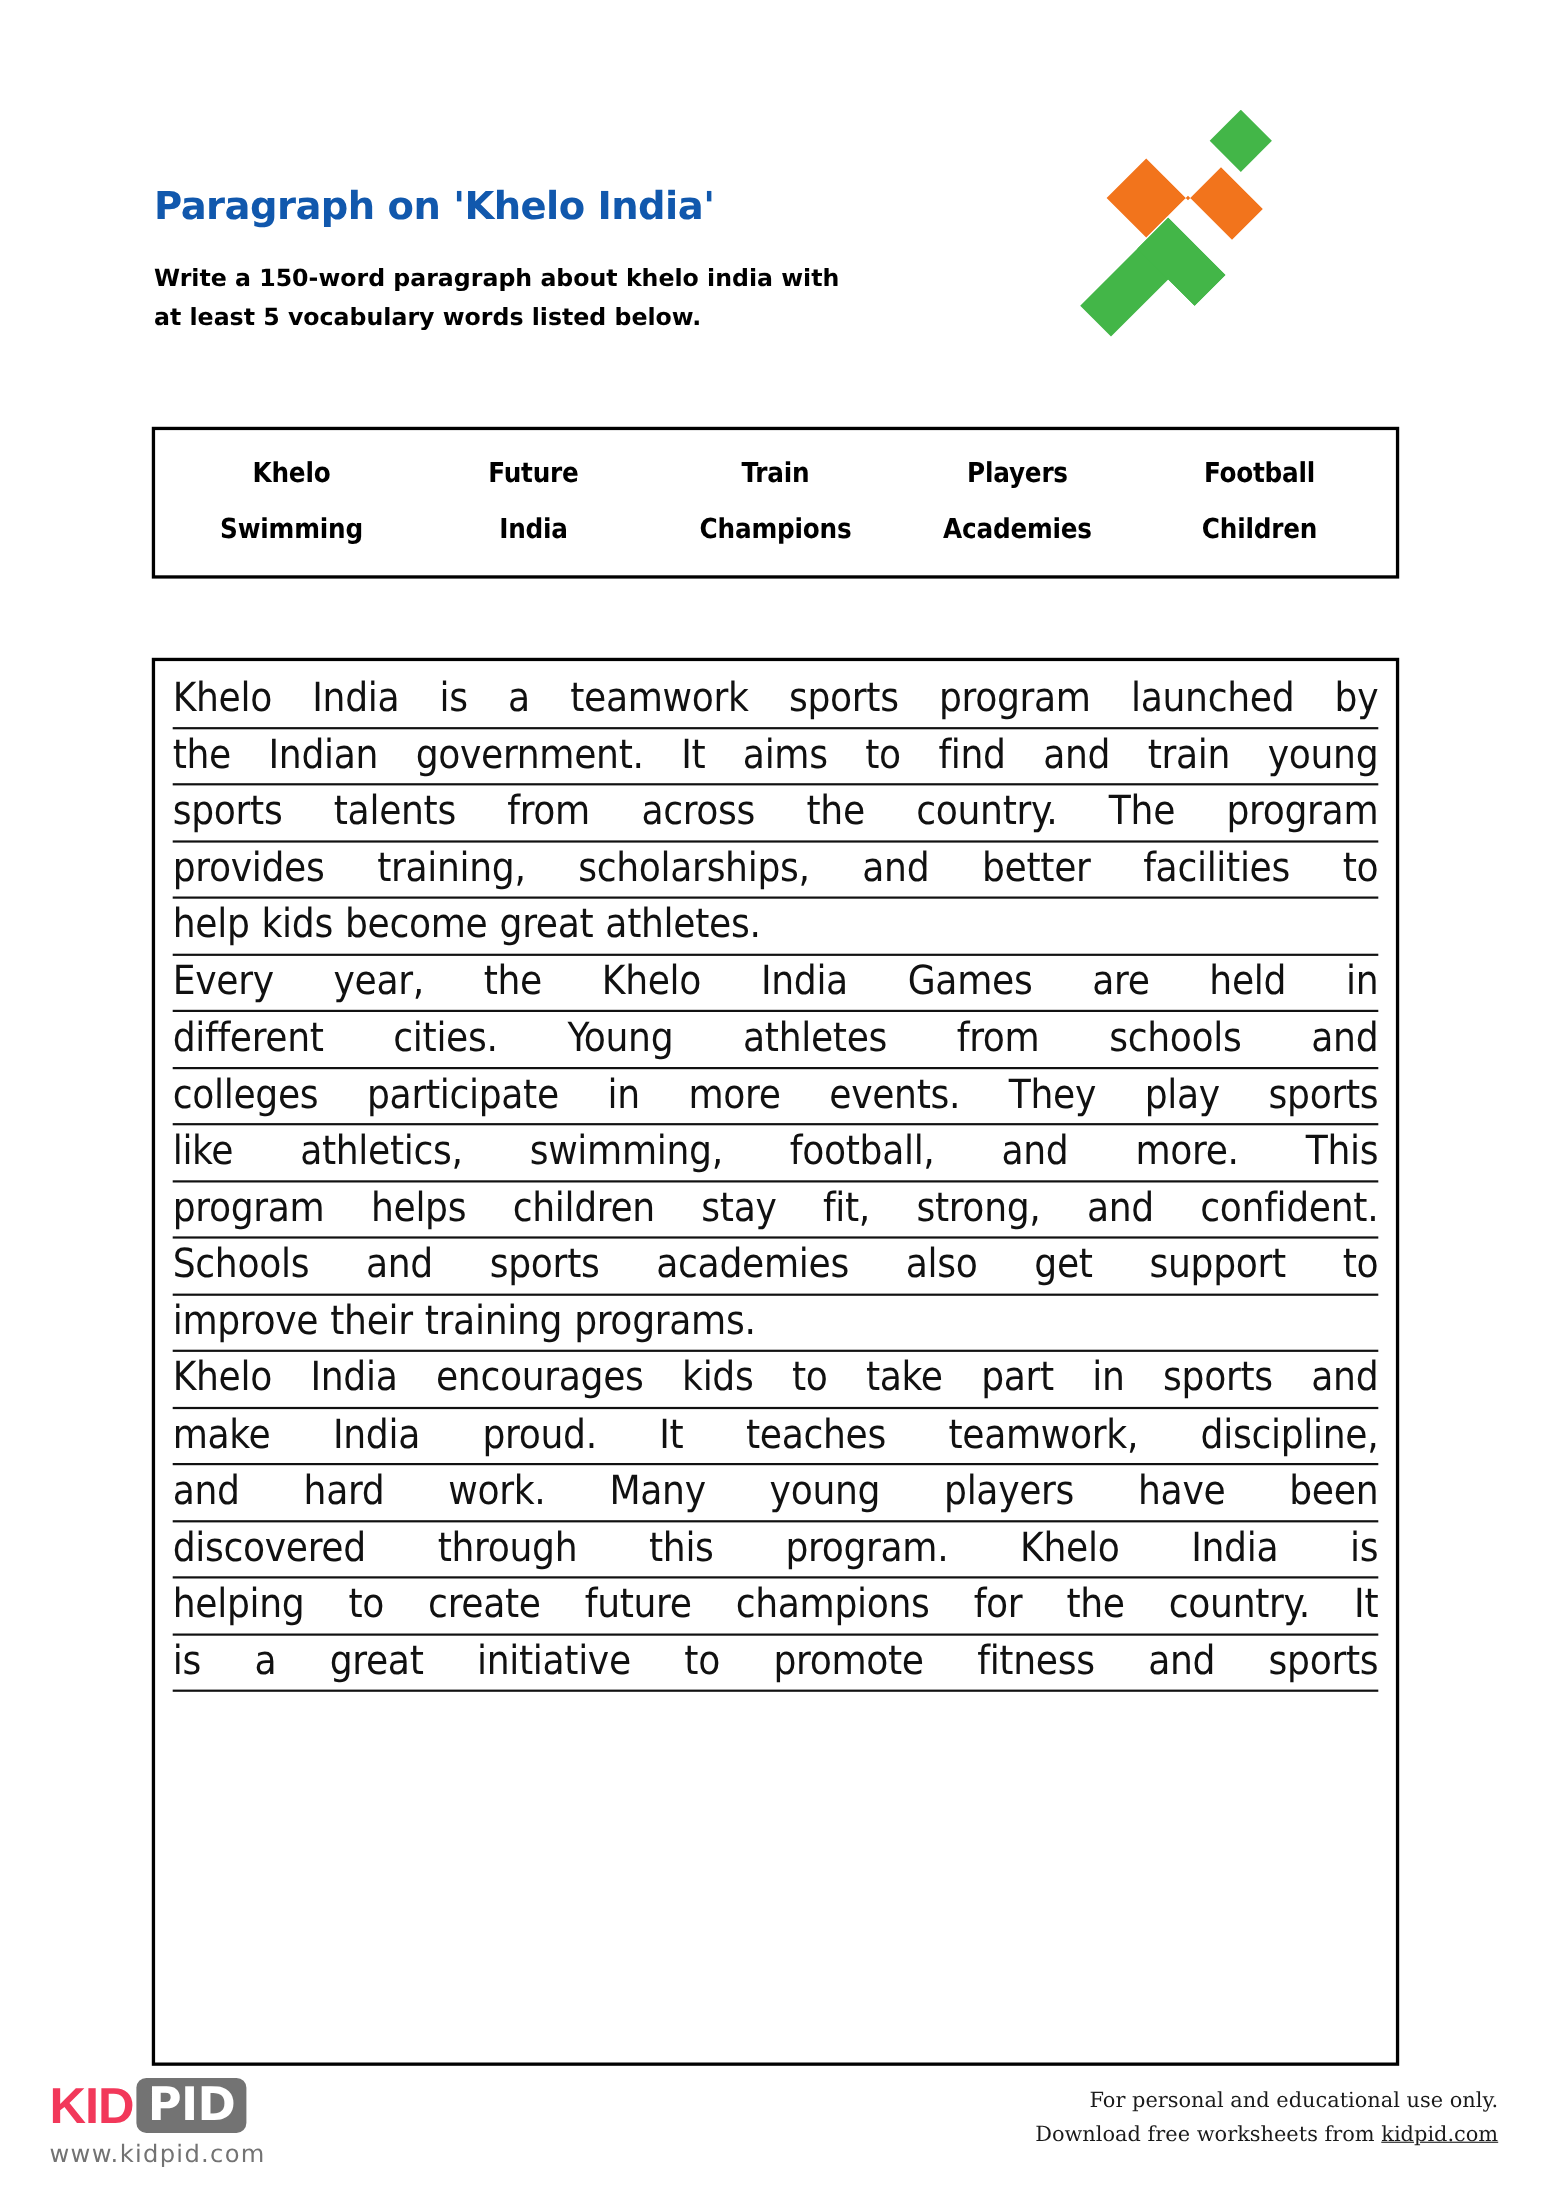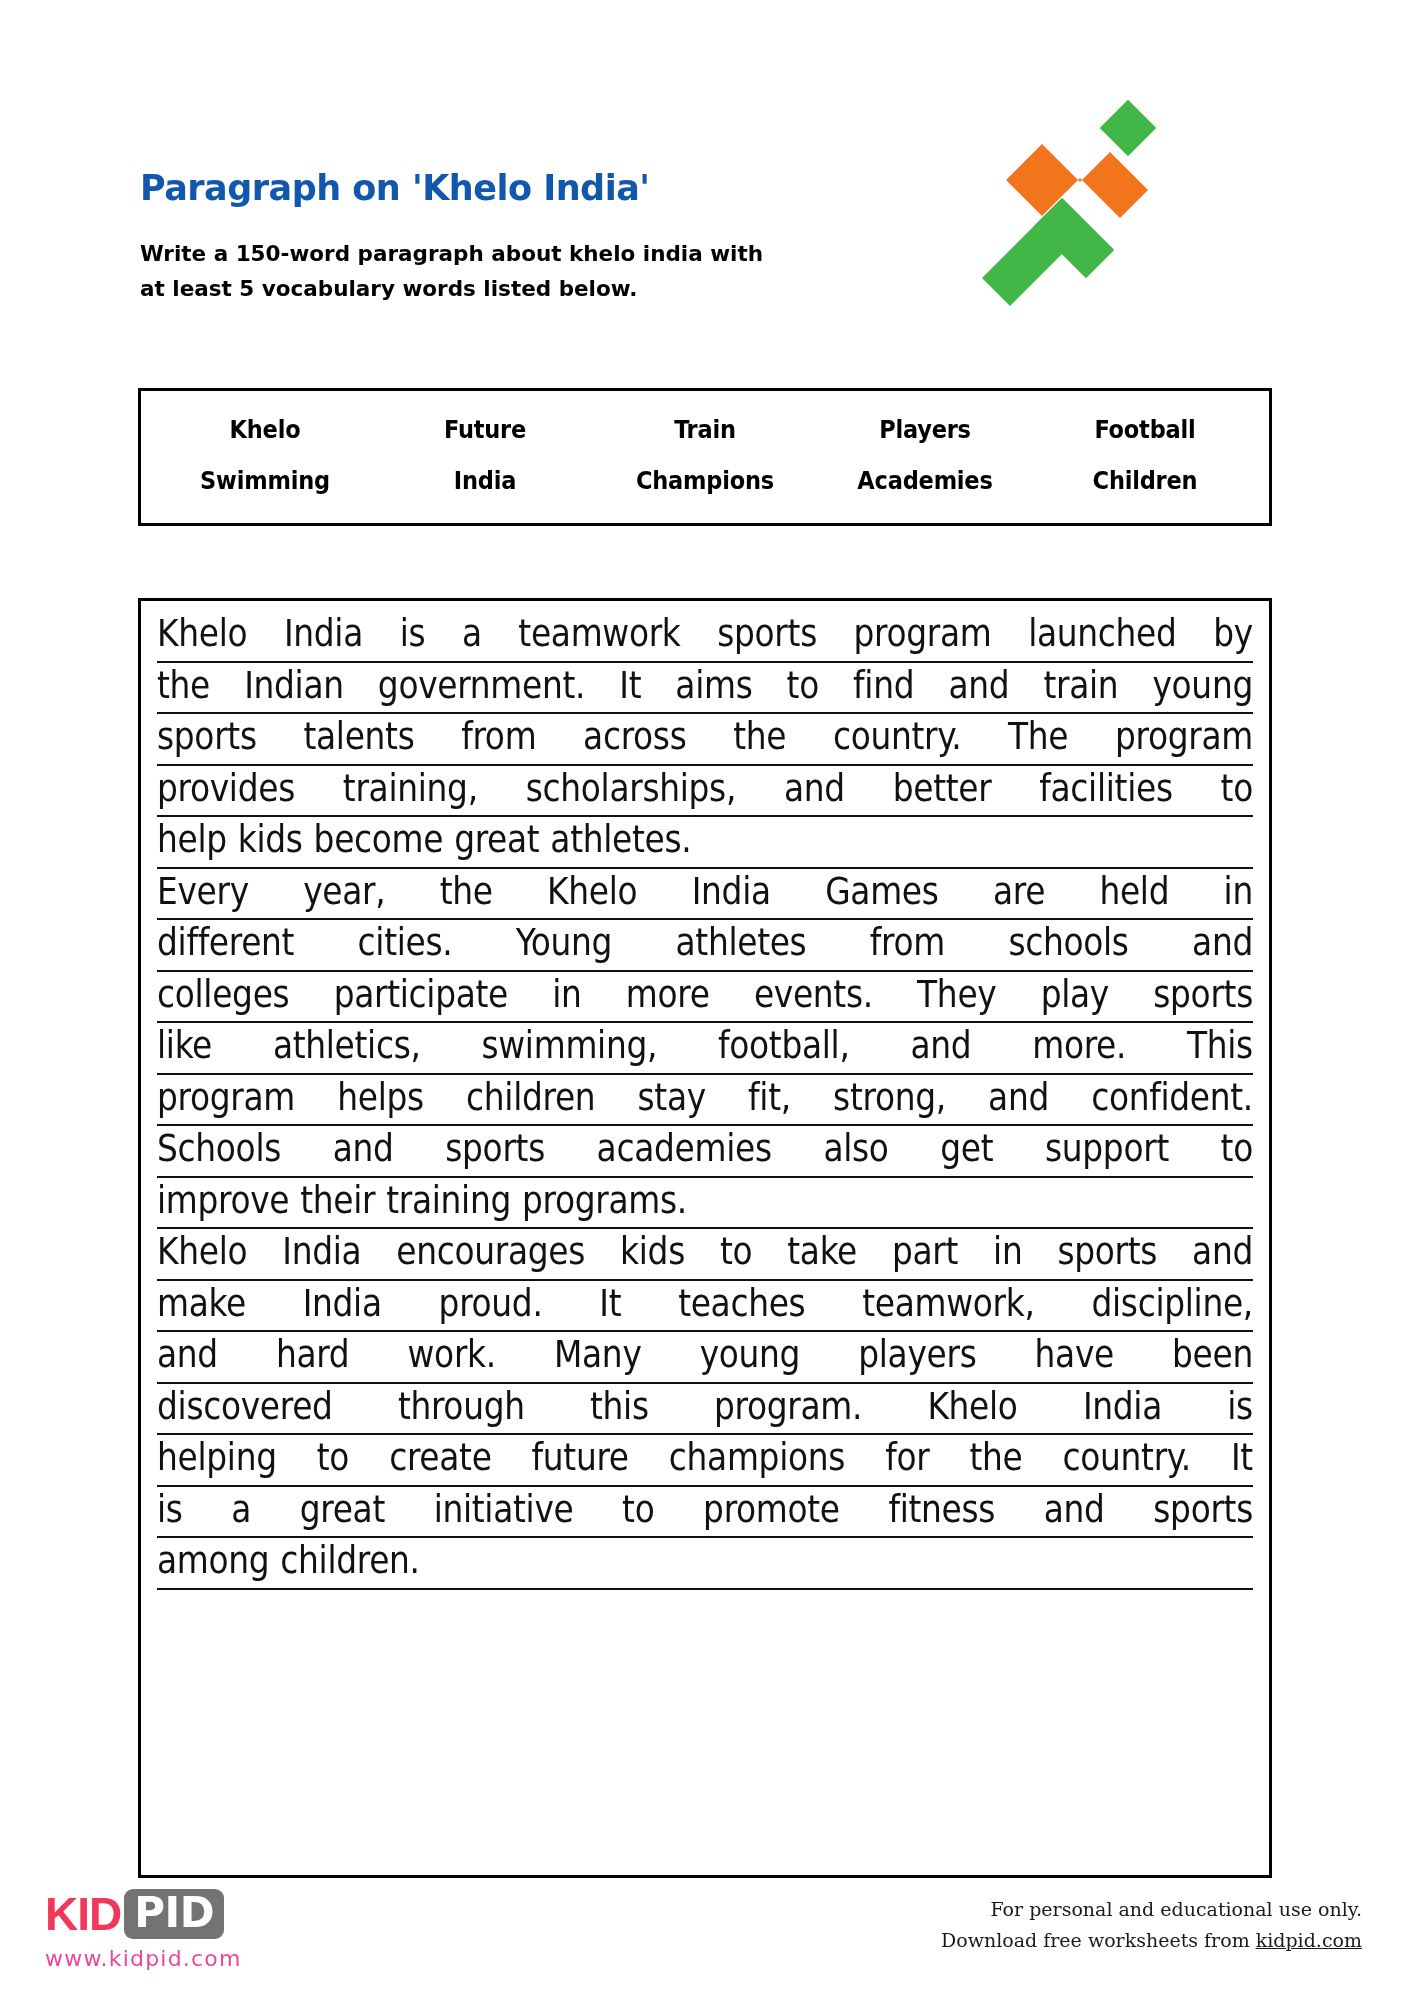--- a/index.html
+++ b/index.html
@@ -166,21 +166,21 @@
     font-size: 42px;
     font-weight: 900;
     color: #ffffff;
     font-family: "DejaVu Sans", sans-serif;
     letter-spacing: -0.5px;
     line-height: 46px;
   }
   .kidpid-url {
     margin-top: 6px;
     font-size: 22px;
-    color: #ec4899;
+    color: #737373;
     letter-spacing: 1.2px;
     font-family: "DejaVu Sans", sans-serif;
   }
 
   .credit {
     position: absolute;
     right: 52px;
     top: 14px;
     text-align: right;
     font-family: "DejaVu Serif", serif;
@@ -409,24 +409,20 @@
           <span class="w">is</span>
           <span class="w">a</span>
           <span class="w">great</span>
           <span class="w">initiative</span>
           <span class="w">to</span>
           <span class="w">promote</span>
           <span class="w">fitness</span>
           <span class="w">and</span>
           <span class="w">sports</span>
         </div>
-        <div class="line last">
-          <span class="w">among</span>
-          <span class="w">children.</span>
-        </div>
       </div>
   </div>
 
   <div class="footer">
 
     <div class="kidpid">
       <div class="kidpid-mark">
         <span class="kid-text">KID</span>
         <span class="pid-box">
           <span class="pid-text">PID</span>

